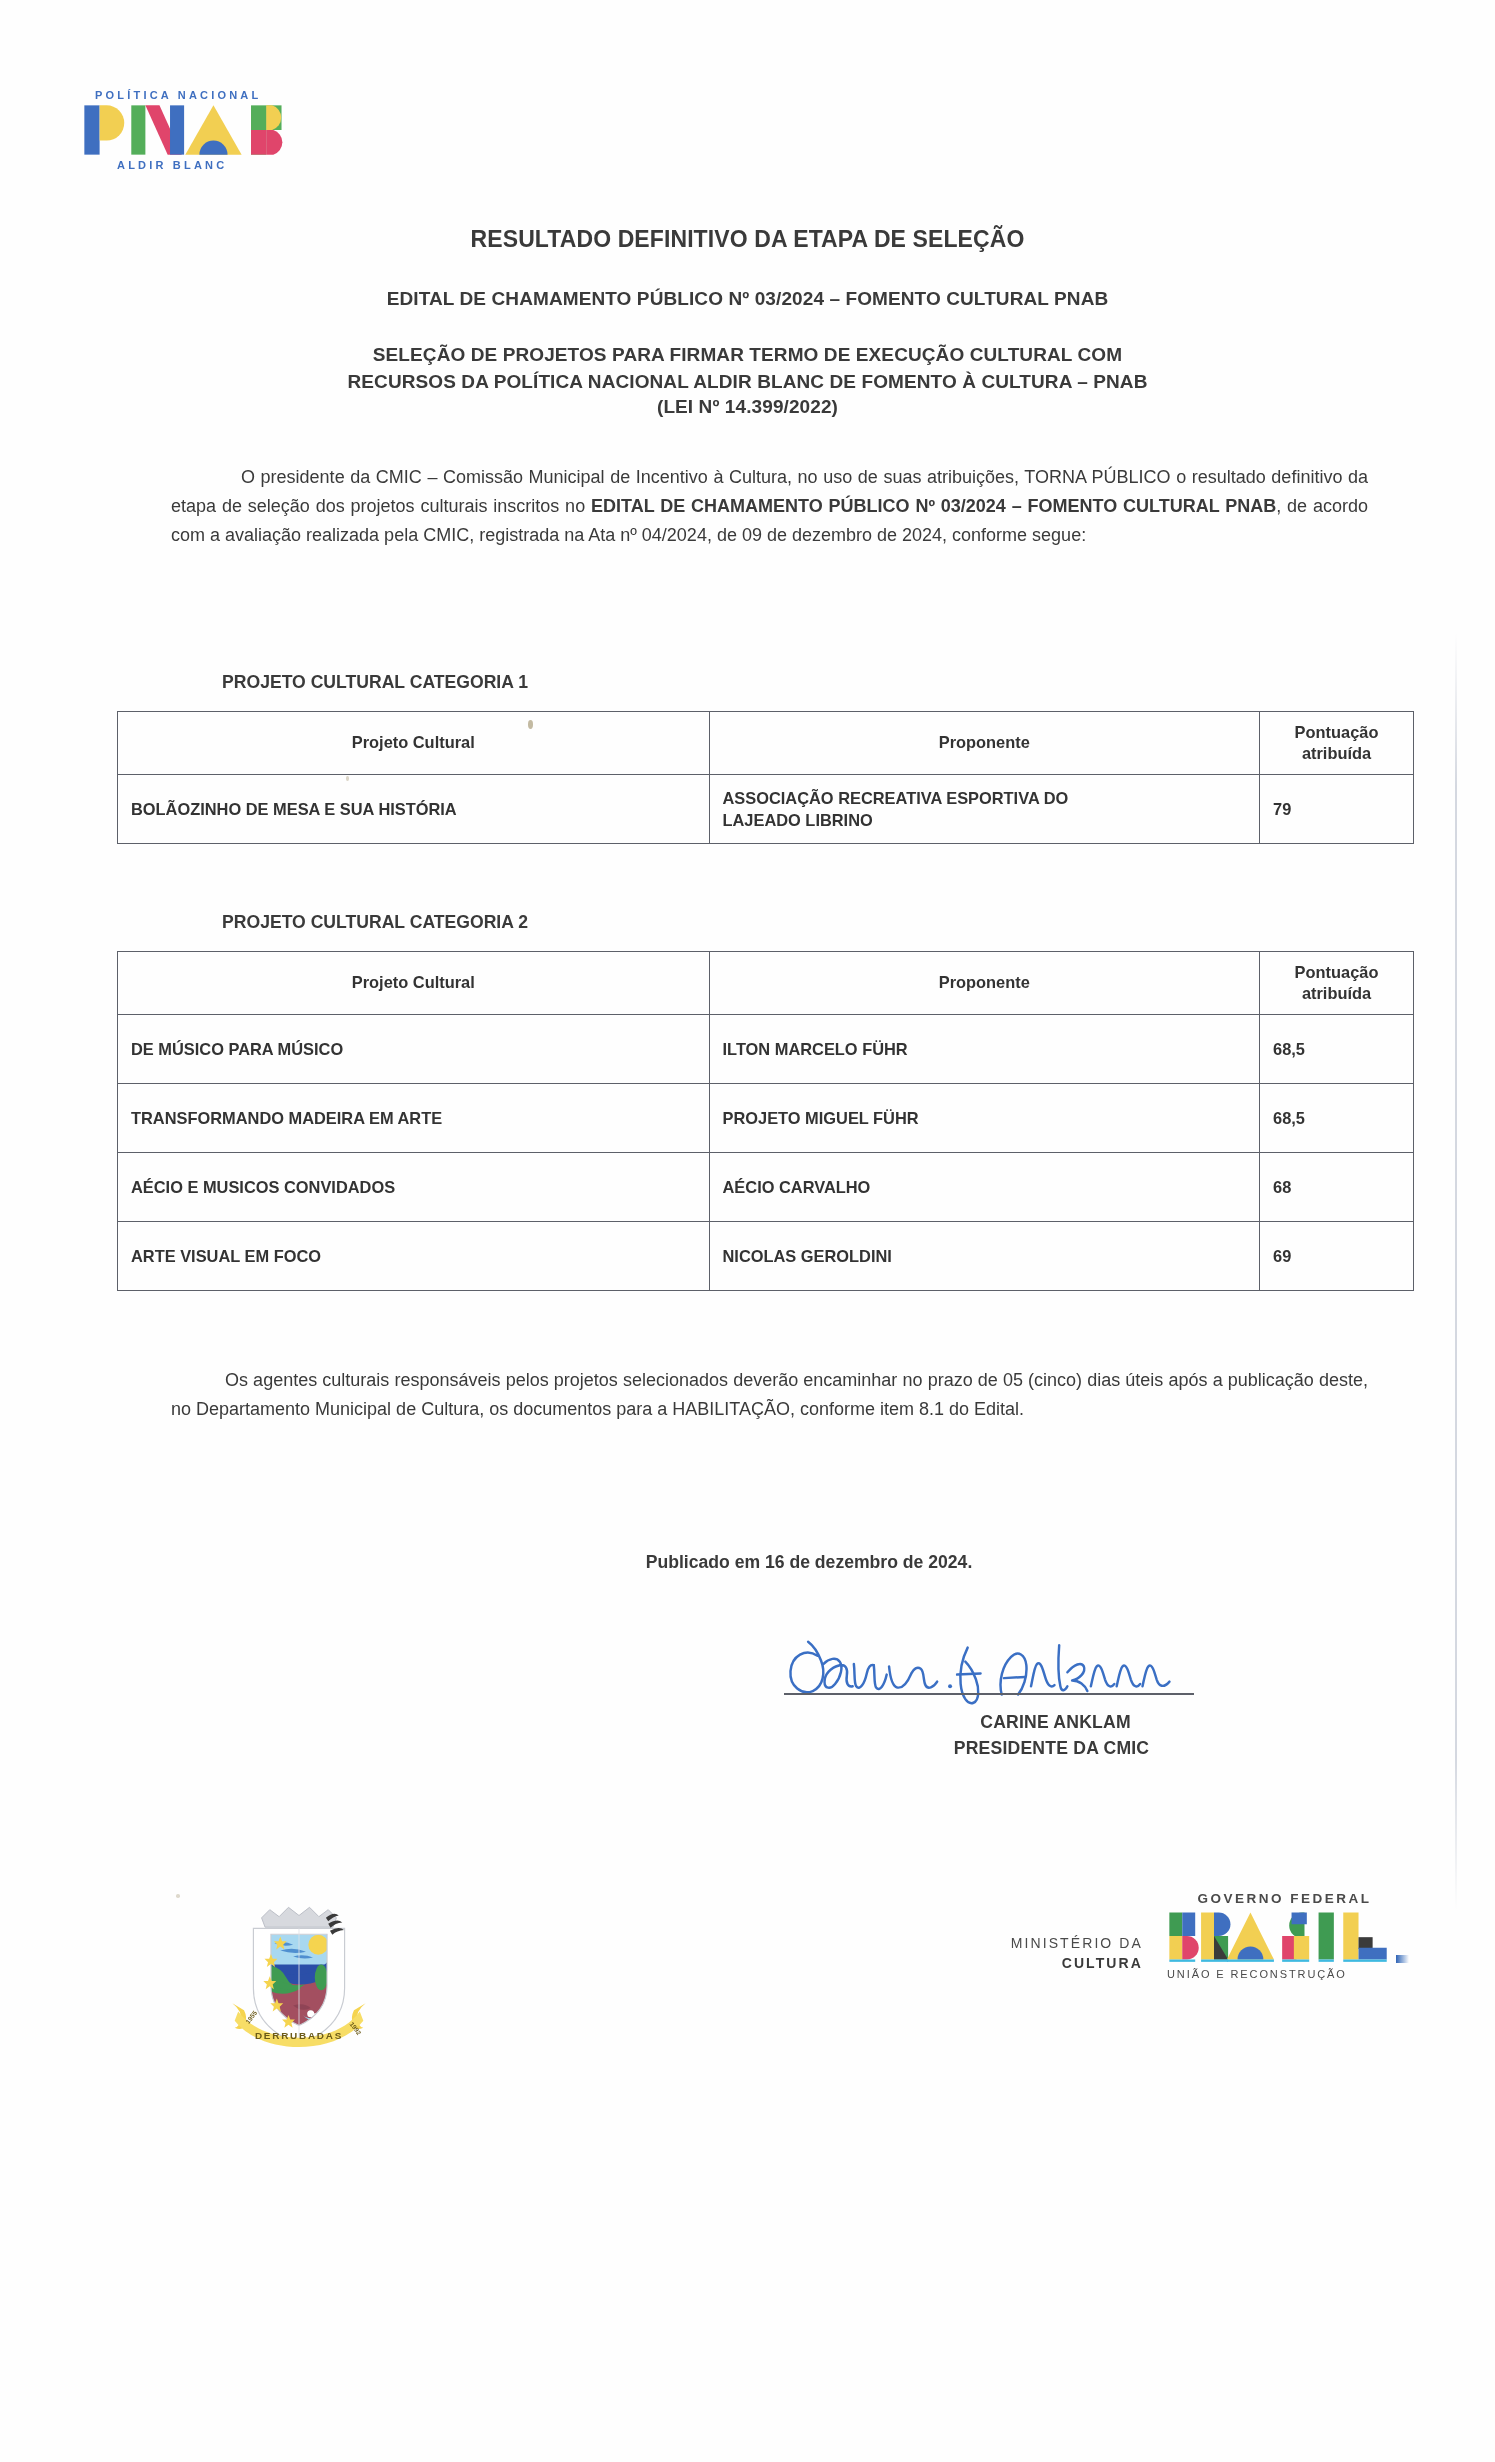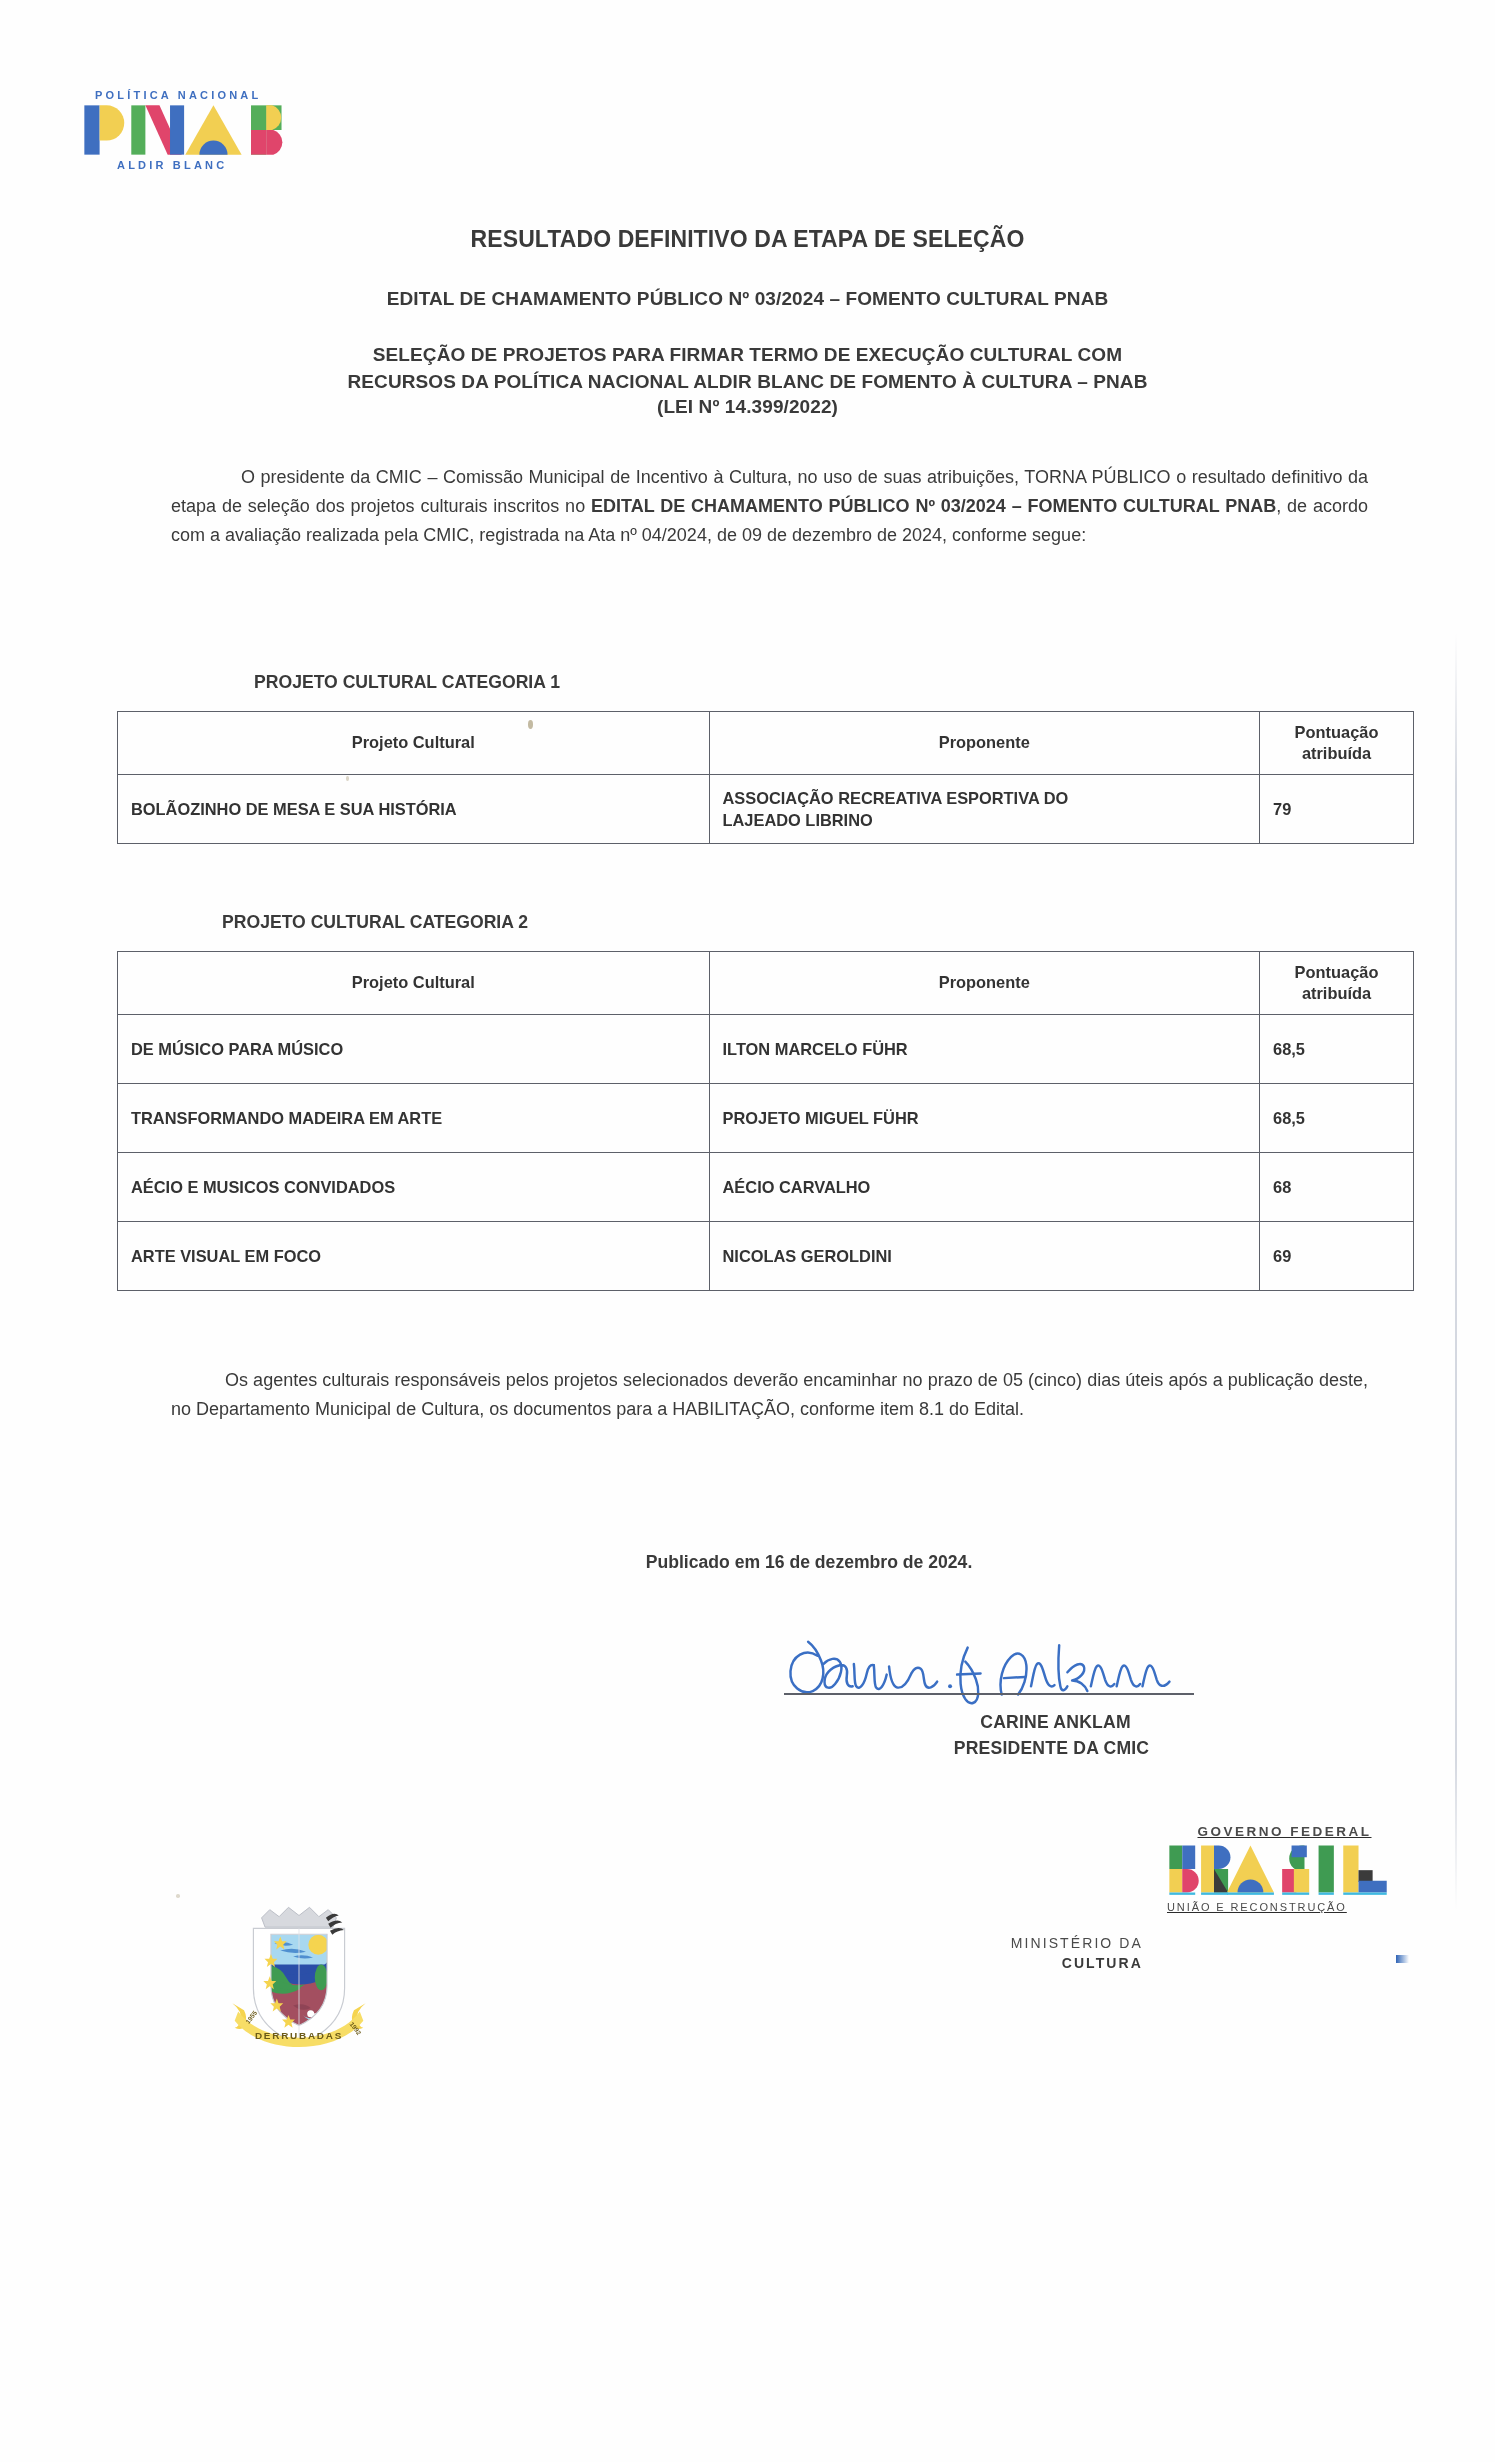--- a/index.html
+++ b/index.html
@@ -65,21 +65,21 @@
   }
   .body-par.intro { top:463px; text-indent:70px; }
   .body-par.closing { top:1366px; text-indent:54px; }
   .body-par b { font-weight:bold; }
 
   
   .cat-heading {
     position:absolute; left:222px;
     font-size:17.6px; font-weight:bold; color:#3a3a3a;
   }
-  .cat-heading.one { top:672px;margin-left:32px; }
+  .cat-heading.one { top:672px; }
   .cat-heading.two { top:912px; }
 
   
   table.result {
     position:absolute;
     border-collapse:collapse;
     width:1297px;
     font-size:16.4px;
     color:#333;
     background:transparent;
@@ -124,21 +124,21 @@
     position:absolute; left:0; right:8px; top:120px; text-align:center;
     font-size:17.6px; font-weight:bold; color:#3a3a3a; letter-spacing:0.2px;
     padding-left:106px;
   }
 
   
   .brasao { position:absolute; left:223px; top:1900px; width:152px; height:176px; }
   .minc { position:absolute; left:967px; top:1935px; text-align:right; width:176px; }
   .minc .l1 { font-size:14px; letter-spacing:2.1px; color:#4a4a4a; font-weight:500; }
   .minc .l2 { font-size:14px; letter-spacing:2.1px; color:#3a3a3a; font-weight:bold; margin-top:4.1px; }
-  .gov { position:absolute; left:1167px; top:1824px; width:235px;text-decoration:underline; }
+  .gov { position:absolute; left:1167px; top:1891px; width:235px; }
   .gov .gov-top {
     font-size:13.5px; letter-spacing:2.5px; color:#4a4a4a; font-weight:bold;
     text-align:center; margin-bottom:3.5px;
   }
   .gov .gov-bottom {
     font-size:11px; letter-spacing:1.9px; color:#4a4a4a; font-weight:500;
     text-align:left; margin-top:4.7px;
   }
 </style>
 </head>

